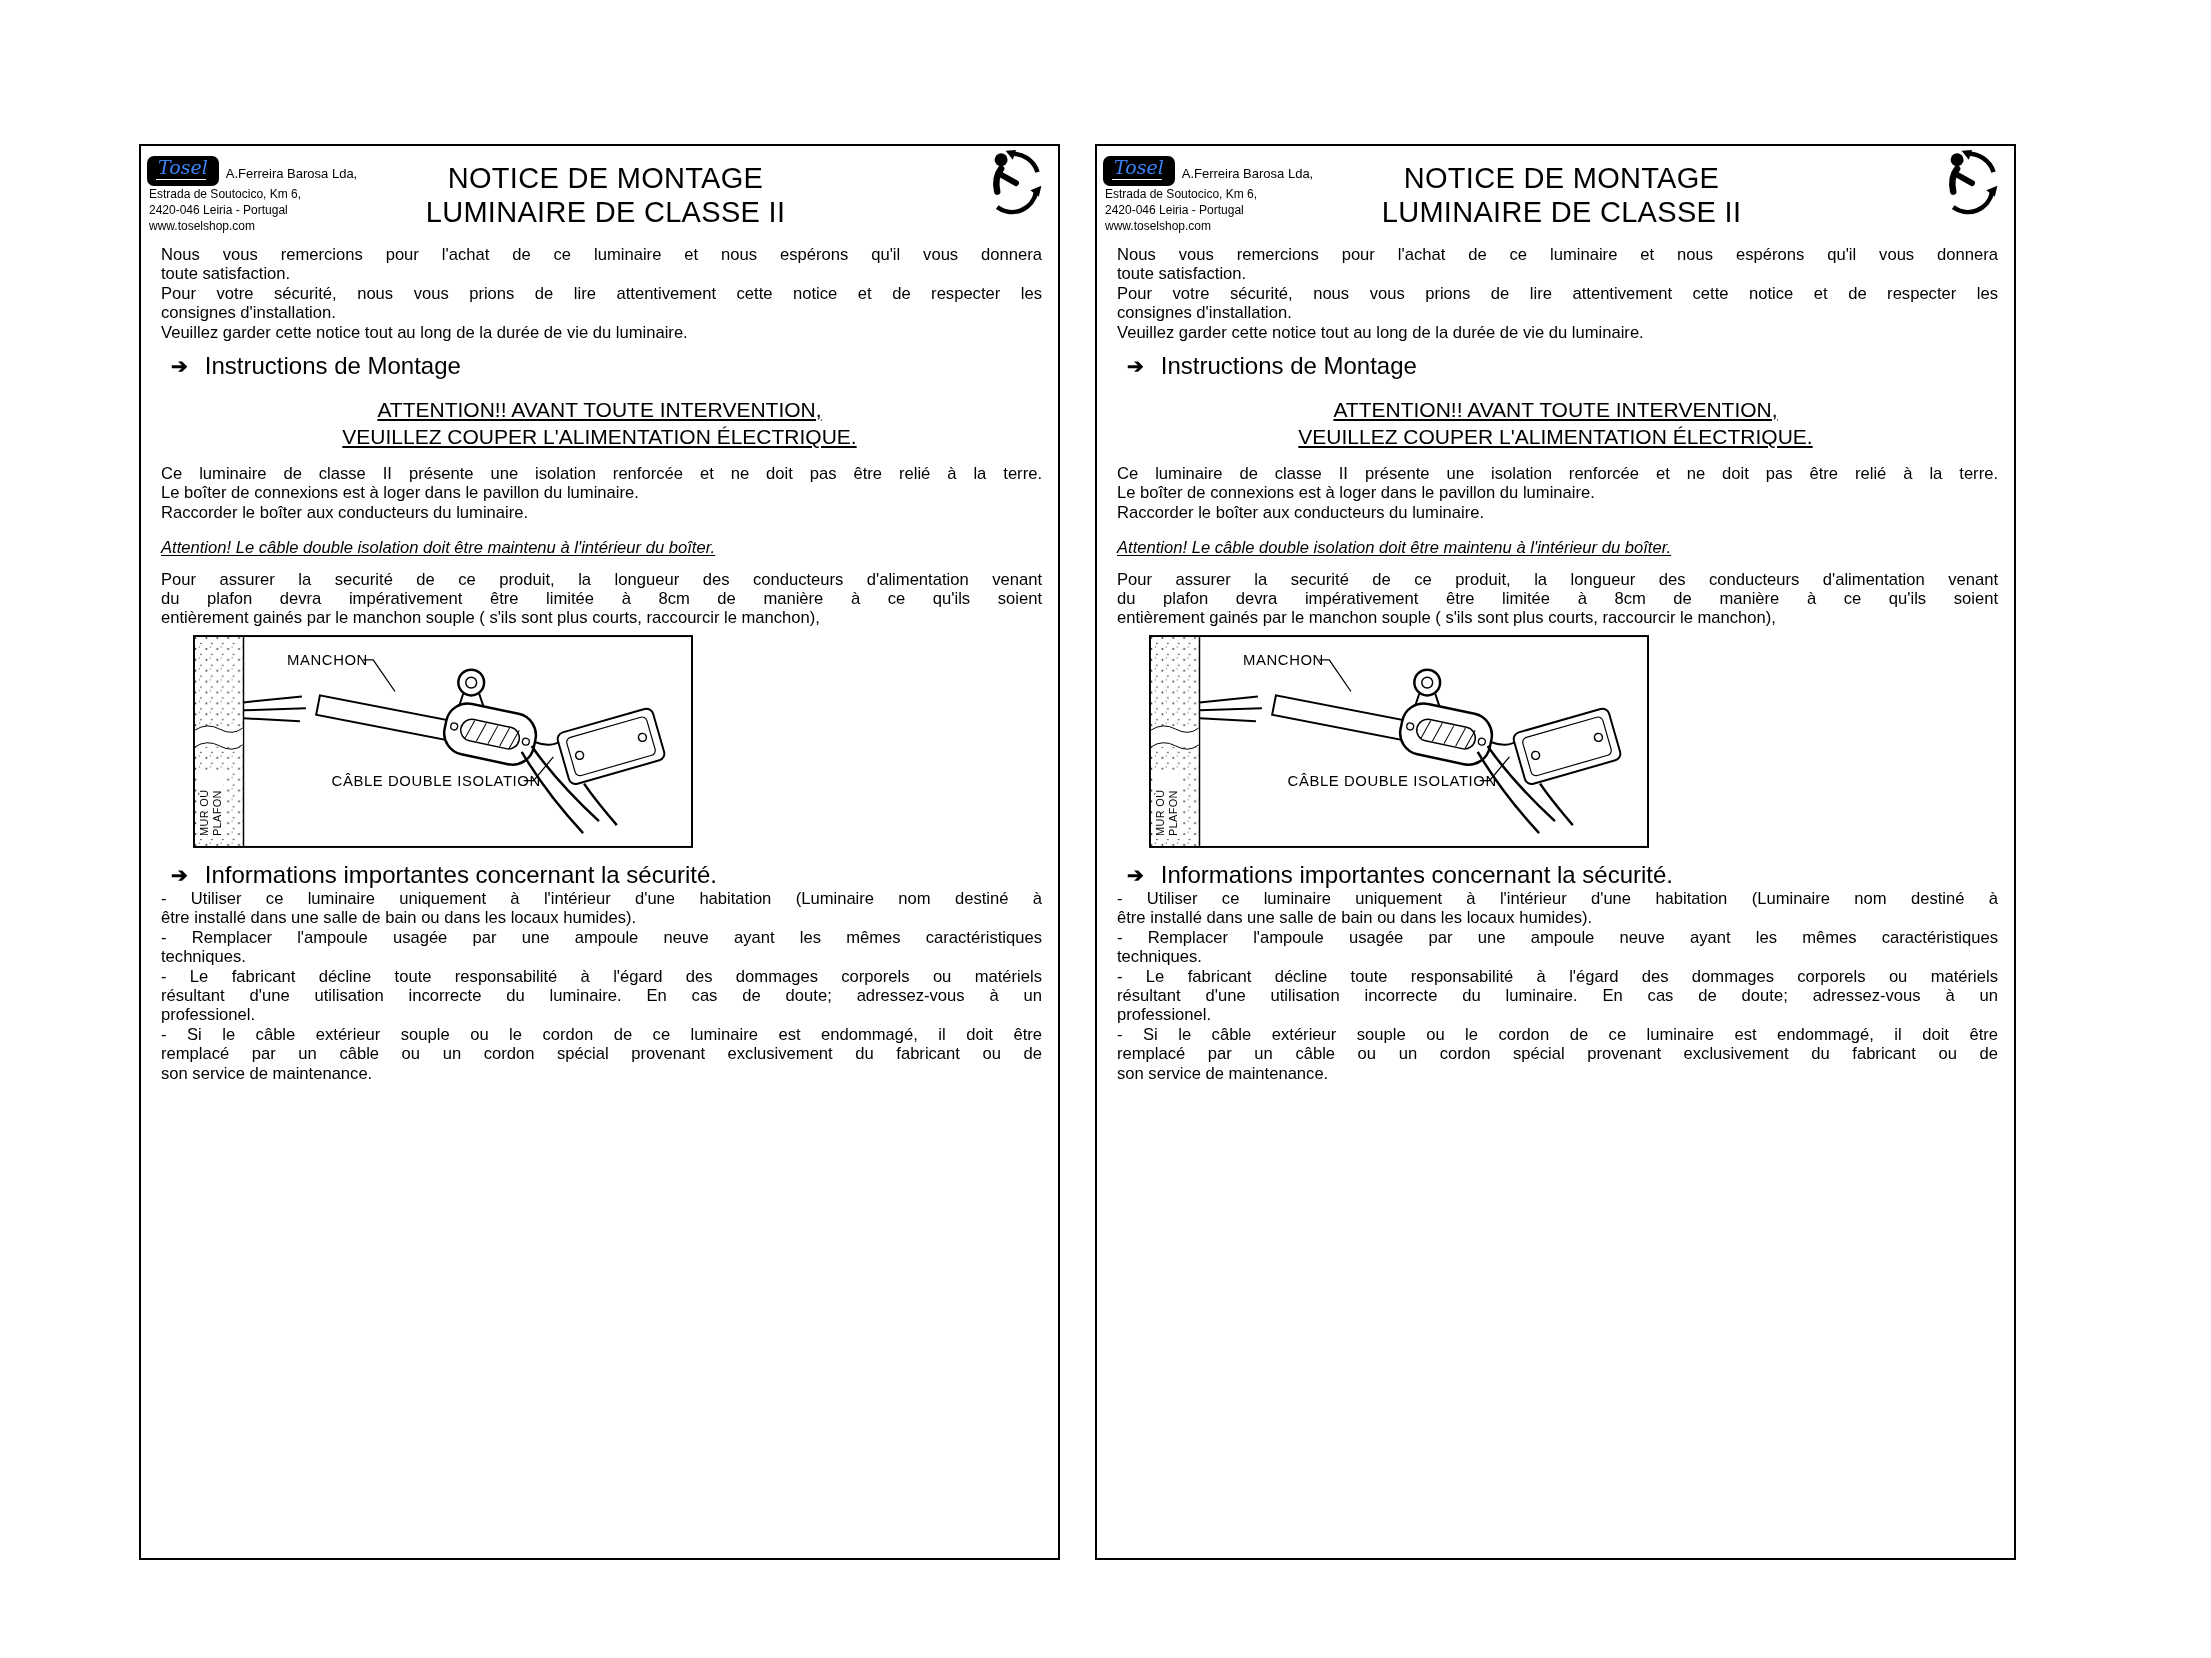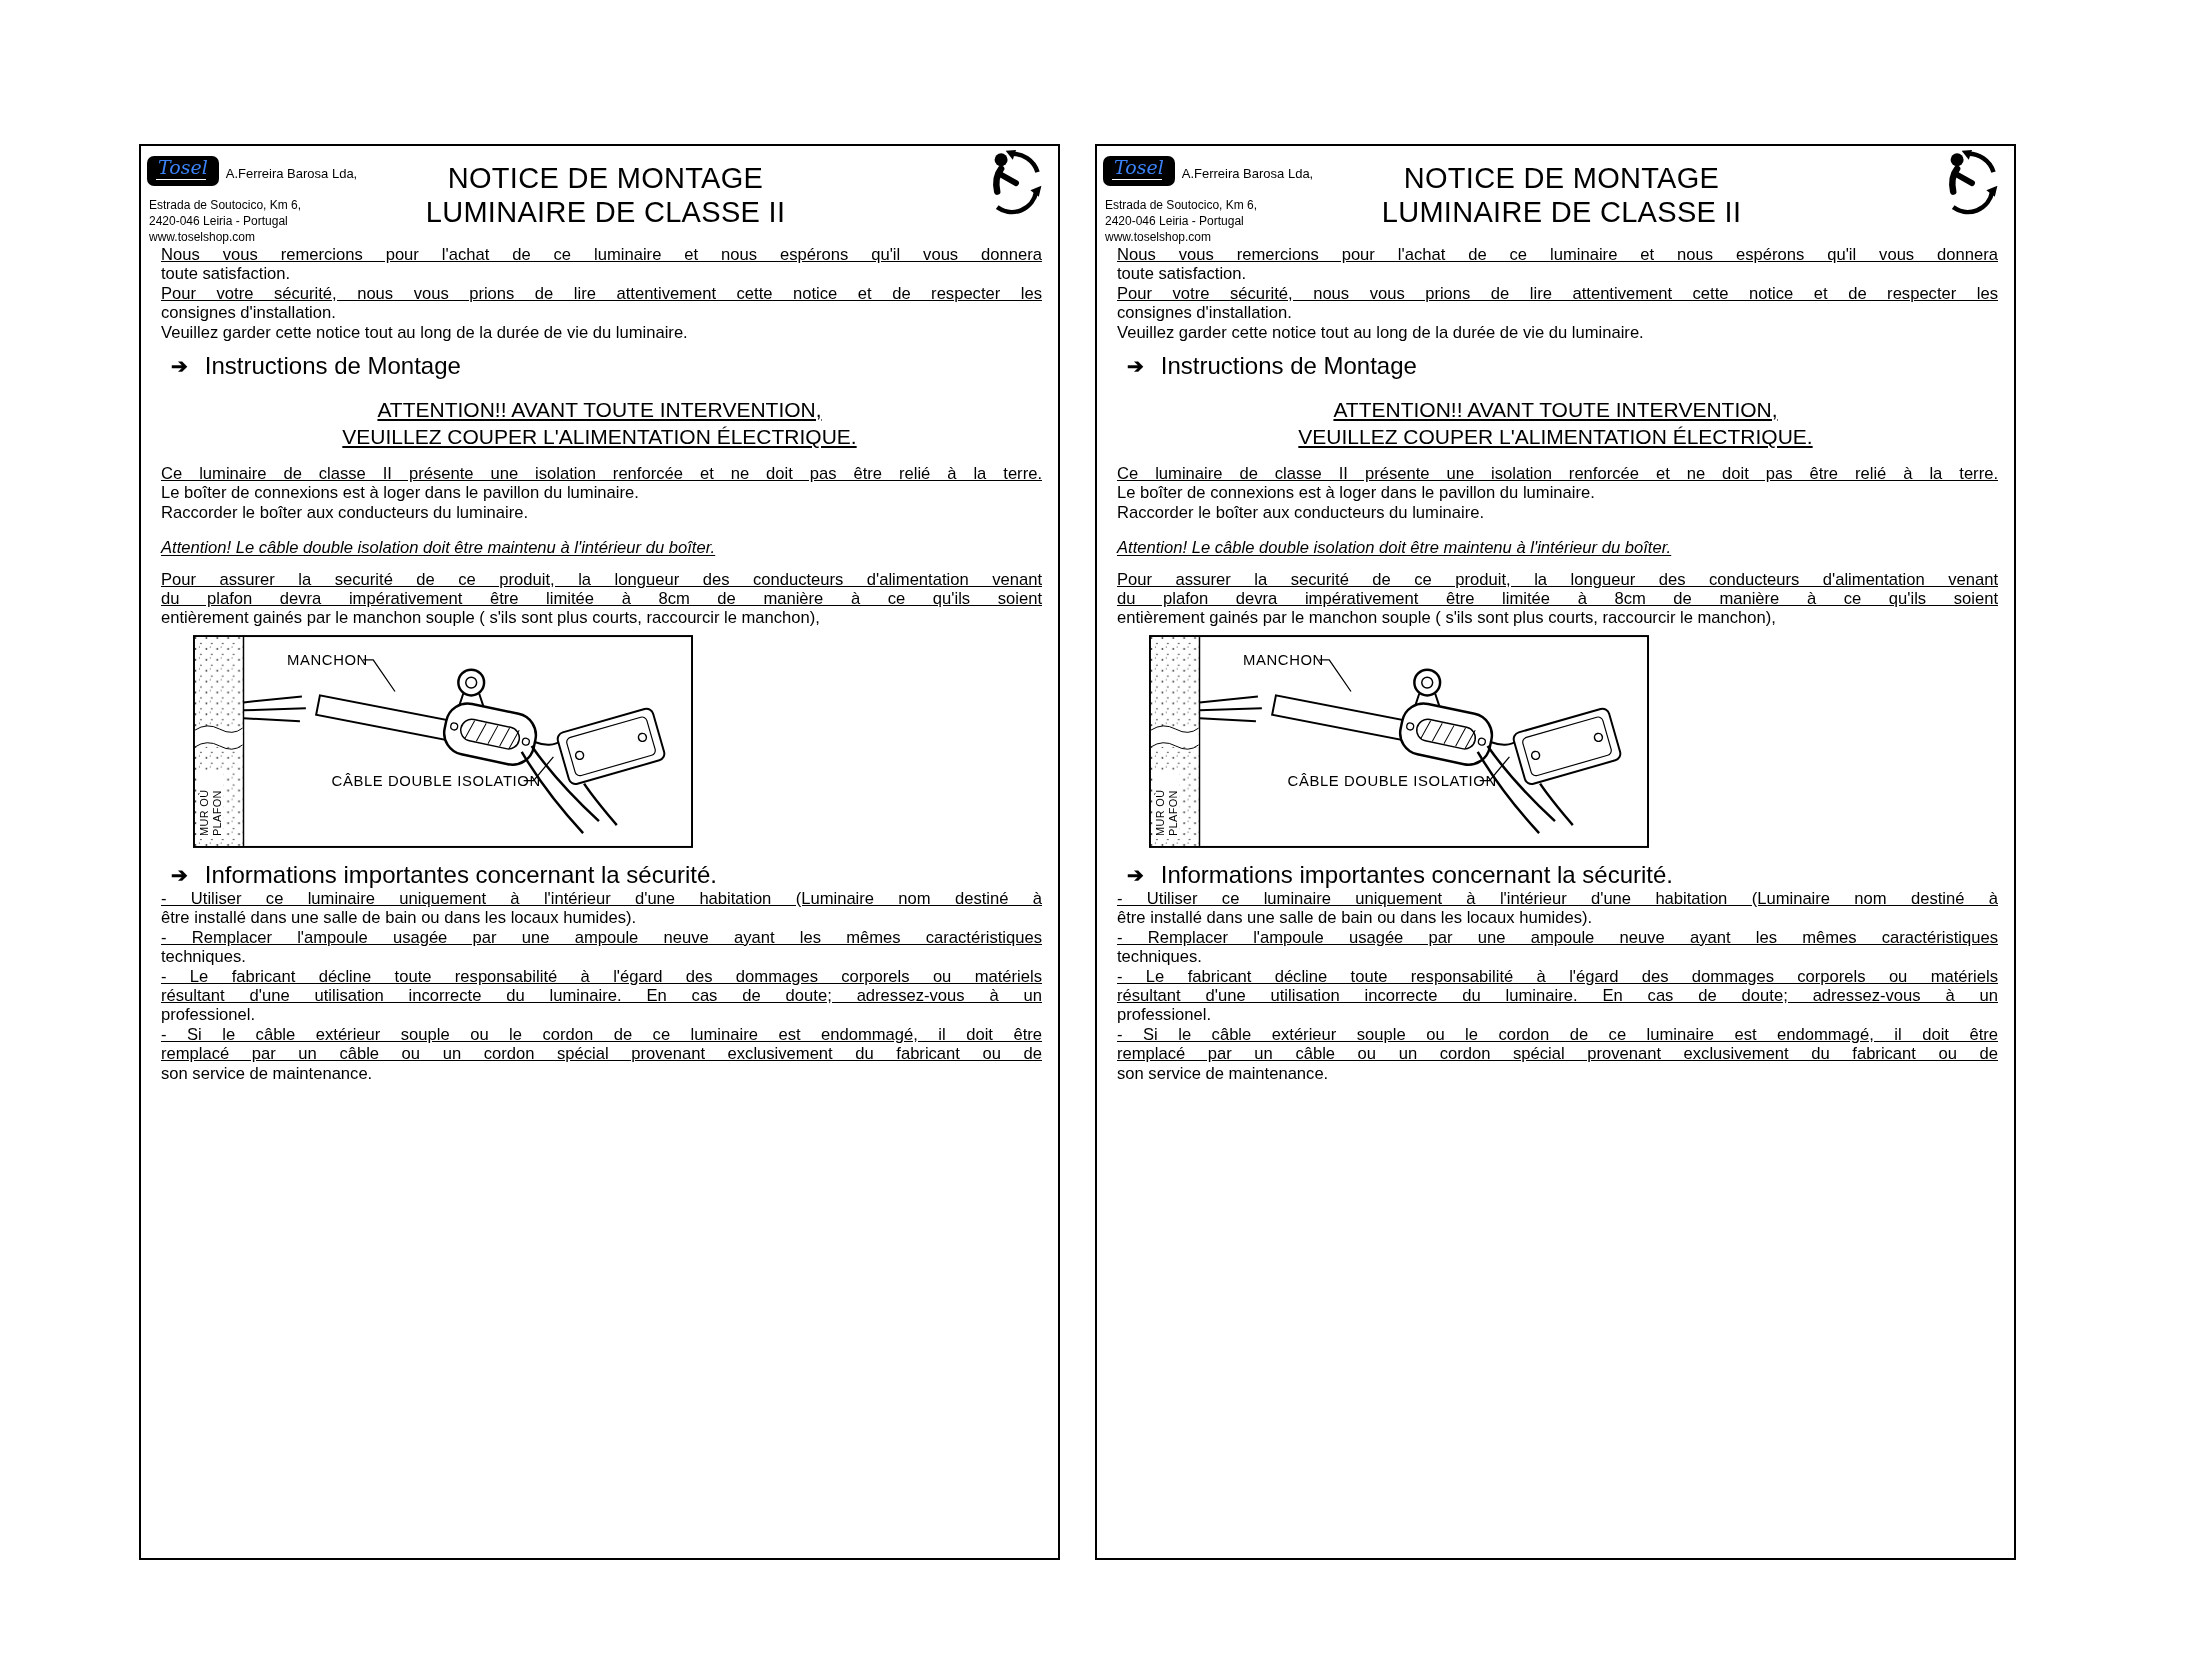--- a/index.html
+++ b/index.html
@@ -9,28 +9,28 @@
   .page{width:921px;height:1416px;border:2px solid #000;box-sizing:border-box;background:#fff;position:relative;}
 
   
   .header{position:relative;height:91px;}
   .logo-block{position:absolute;left:6px;top:10px;width:257px;}
   .logo-row{display:flex;align-items:flex-end;gap:7px;}
   .badge{background:#000;color:#3b82f6;border-radius:7px;padding:2px 11px 8px;position:relative;}
   .badge-text{font-family:"DejaVu Serif",serif;font-style:italic;font-size:19px;line-height:1;}
   .badge::after{content:"";position:absolute;left:9px;right:13px;bottom:6px;height:1.5px;background:#fff;}
   .company{font-size:13px;padding-bottom:5px;white-space:nowrap;}
-  .address{font-size:12px;line-height:1.34;margin-top:11px;padding-left:2px;}
+  .address{font-size:12px;line-height:1.34;margin-top:0;padding-left:2px;}
   .title-block{position:absolute;left:12px;right:0;top:16px;text-align:center;font-size:29px;line-height:1.16;letter-spacing:0.3px;}
   .triman{position:absolute;right:14px;top:4px;}
 
   
   .textcol{margin-left:20px;margin-right:16px;font-size:16.6px;line-height:19.4px;}
   .line{min-height:19.4px;}
-  .j{text-align:justify;text-align-last:justify;text-decoration:underline;}
+  .j{text-align:justify;text-align-last:justify;}
   .u{text-decoration:underline;text-underline-offset:2px;}
   .intro{margin-top:8px;}
   .section-heading{display:flex;align-items:center;margin-left:30px;font-size:24px;}
   .sh1{margin-top:10px;}
   .sh2{margin-top:13px;}
   .arrow-glyph{font-size:20px;font-weight:700;margin-right:17px;}
   .warning{margin-top:16px;text-align:center;font-size:21px;line-height:27px;}
   .body1{margin-top:14px;}
   .attention{margin-top:16px;font-style:italic;}
   .para{margin-top:12px;}

